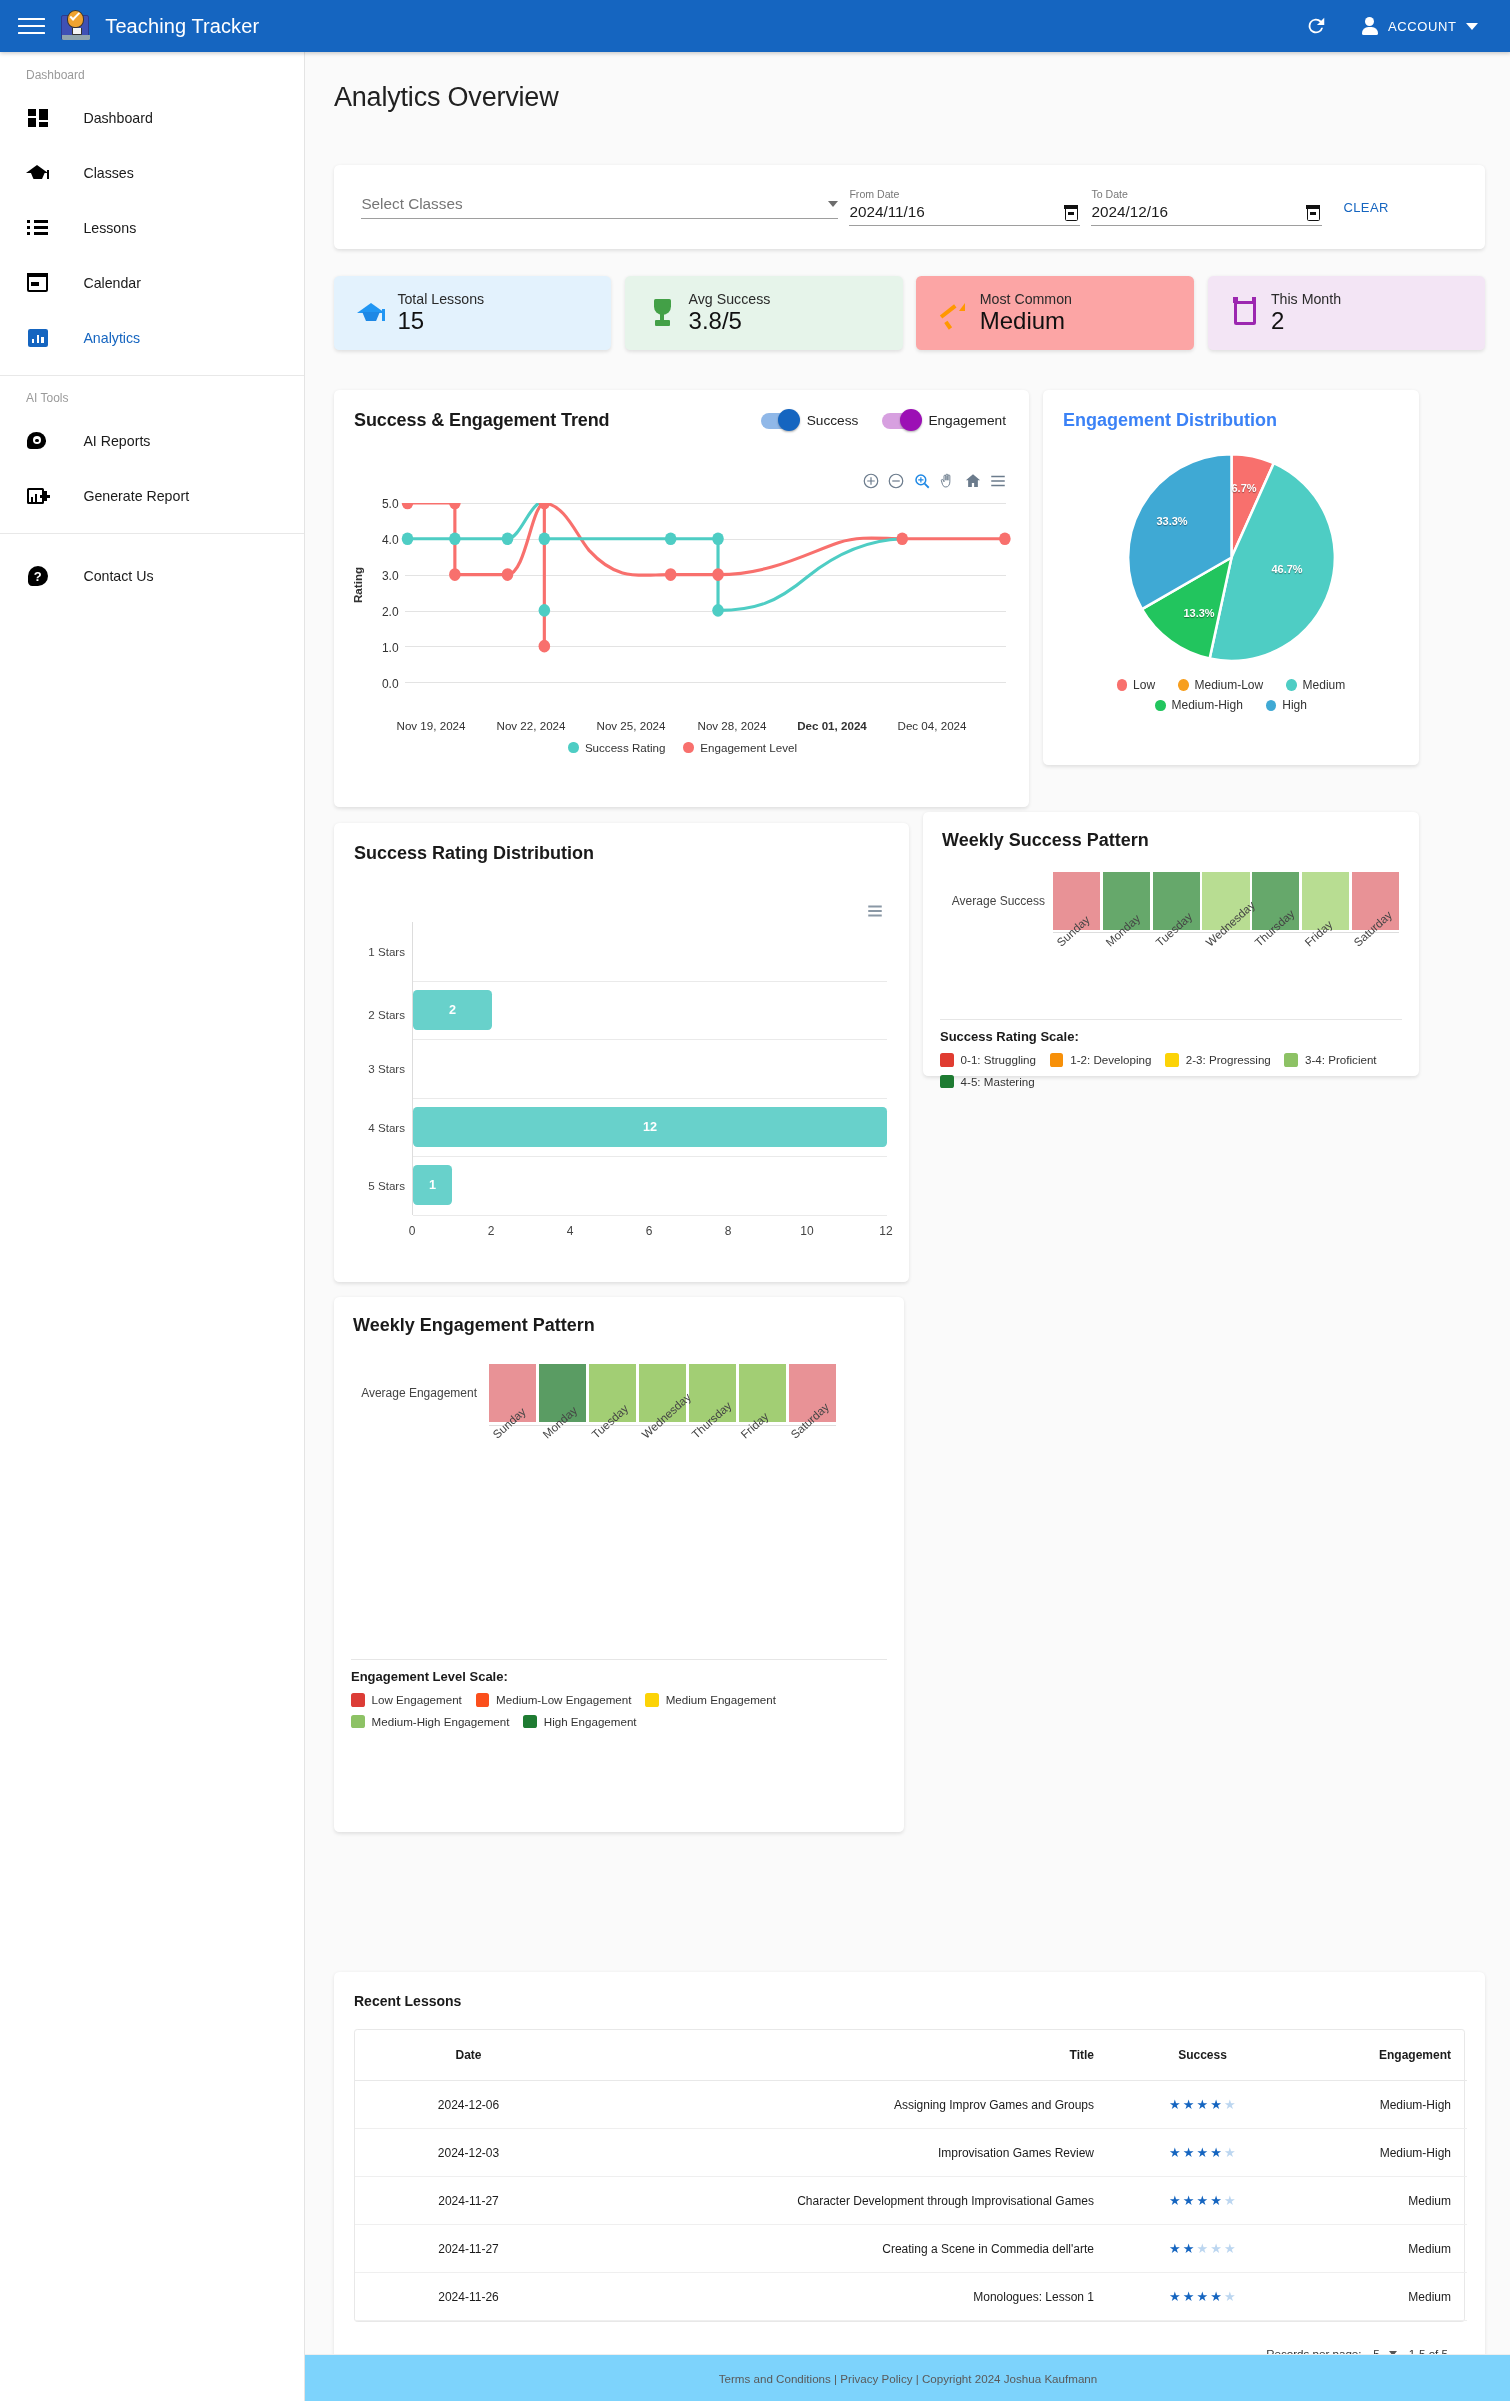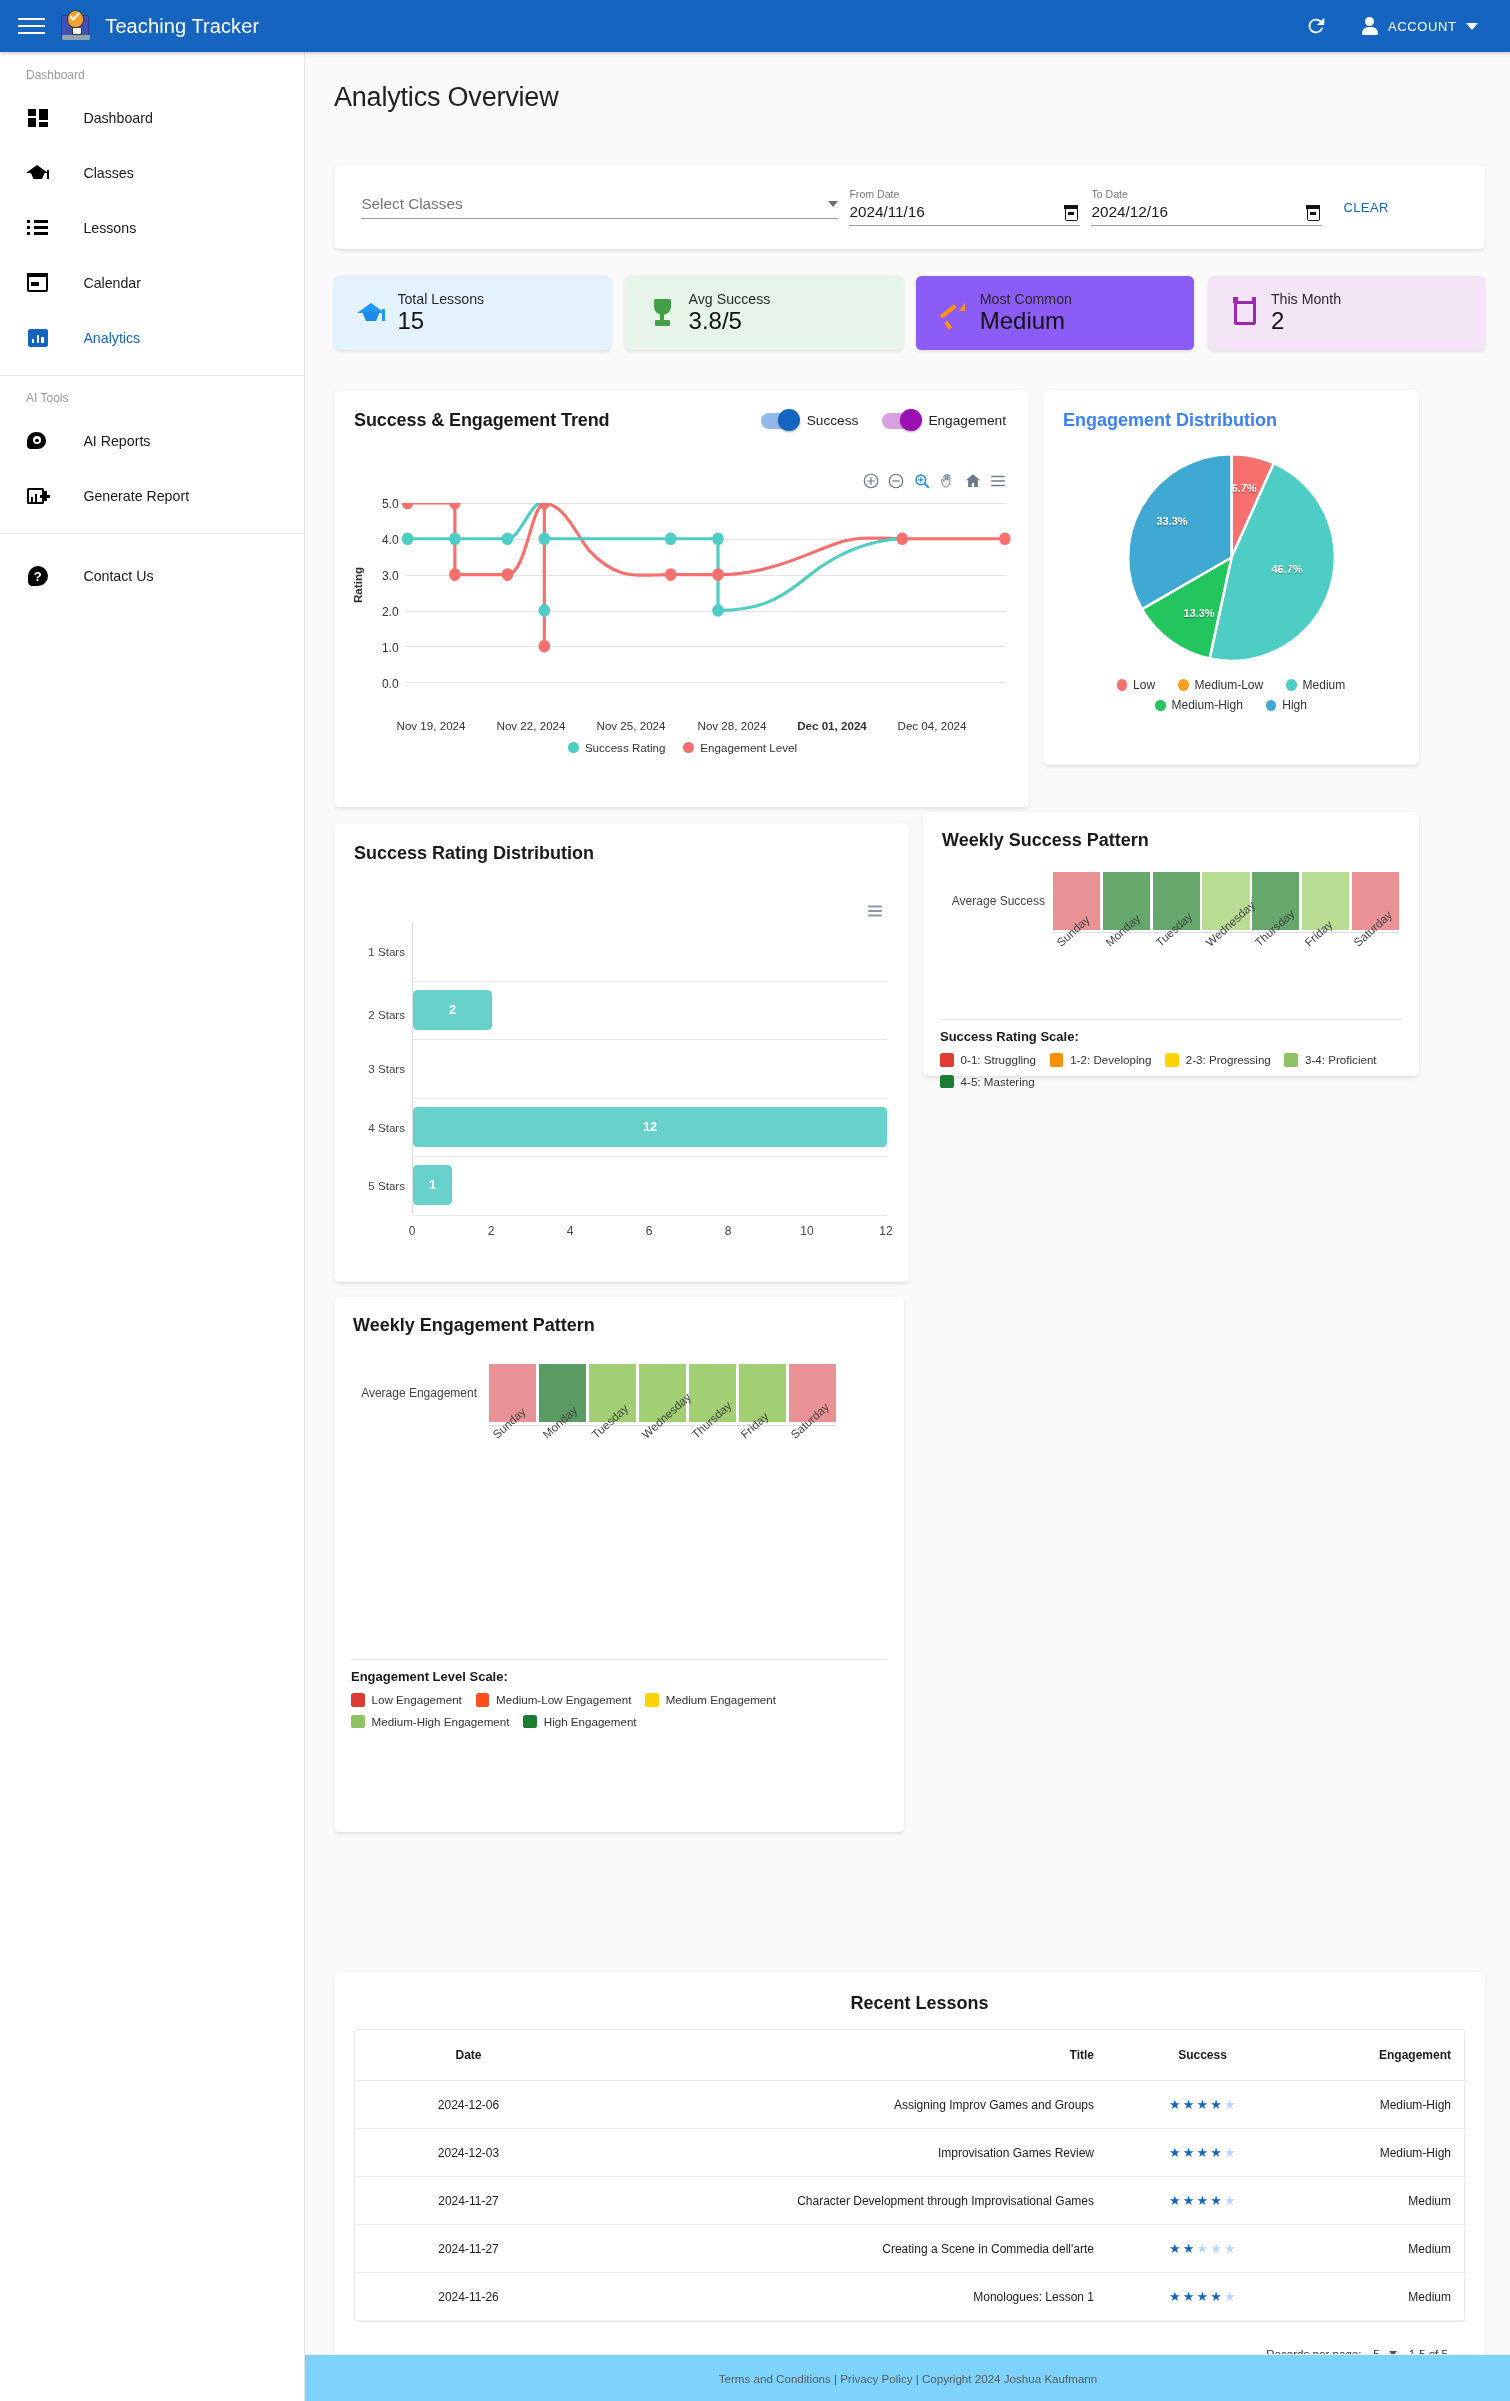--- a/index.html
+++ b/index.html
@@ -195,21 +195,21 @@
   .scale-divider { position:absolute; height:0.5px; background:#e6e6e6;}
   .scale-title { position:absolute; font-size:13px; font-weight:bold; color:#1a1a1a;}
   .scale-legend { position:absolute; display:flex; flex-wrap:wrap; gap:8px 13.7px;}
   .sl-item { display:flex; align-items:center; gap:6.9px; font-size:11.6px; color:#333;}
   .sl-sw { width:13.7px; height:13.7px; border-radius:2.6px; flex:none;}
 
   .wep-card { position:absolute; left:29px; top:1245px; width:570px; height:535px; }
 
   
   .rl-card { position:absolute; left:29px; top:1920px; width:1151px; height:406px; }
-  .rl-title { font-size:18px; font-weight:600; color:#1a1a1a; padding:21px 0 0 20px;text-align:center;}
+  .rl-title { font-size:14px; font-weight:600; color:#1a1a1a; padding:21px 0 0 20px;}
   .rl-table { position:absolute; left:20px; top:57px; width:1111px; border:0.5px solid #e8e8e8; border-radius:3.2px; border-collapse:collapse; }
   table.rl { width:1111px; border-collapse:collapse; table-layout:fixed;}
   table.rl th { font-size:12px; font-weight:bold; color:#1c1c1c; padding:18px 16px; border-bottom:0.5px solid #e8e8e8; }
   table.rl td { font-size:12px; color:#1c1c1c; padding:16px; border-bottom:0.5px solid #efefef; }
   .col-date { width:227px; text-align:center;}
   .col-title { width:528px; text-align:right;}
   .col-succ { width:185px; text-align:center;}
   .col-eng { width:172px; text-align:right;}
   .stars { display:inline-flex; gap:1.6px; font-size:13px; letter-spacing:0.5px;}
   .star-on { color:#1565c0;}
@@ -381,21 +381,21 @@
               <div class="cup"></div>
               <div class="stem"></div>
               <div class="base"></div>
             </div>
           </div>
         <div class="stext">
           <div class="slabel">Avg Success</div>
           <div class="svalue">3.8/5</div>
         </div>
       </div>
-      <div class="stat" style="background:#8b5cf6">
+      <div class="stat" style="background:#fca5a5">
         <div class="sicon">
             <div class="sc-trend">
               <div class="ln"></div>
               <div class="ln2"></div>
               <div class="ah"></div>
             </div>
           </div>
         <div class="stext">
           <div class="slabel">Most Common</div>
           <div class="svalue">Medium</div>

